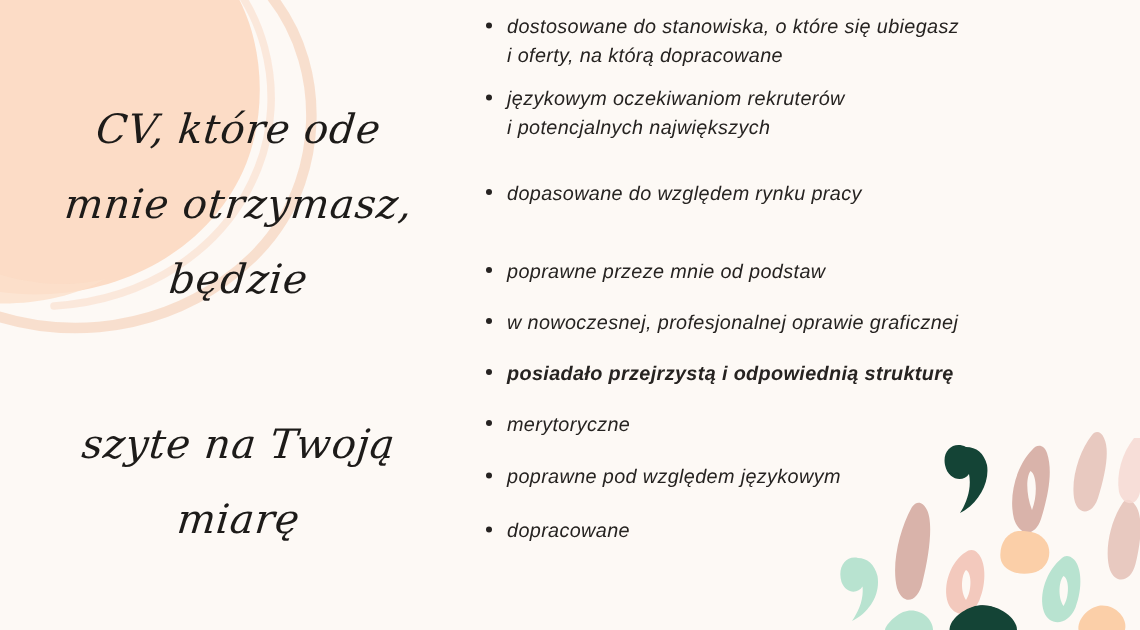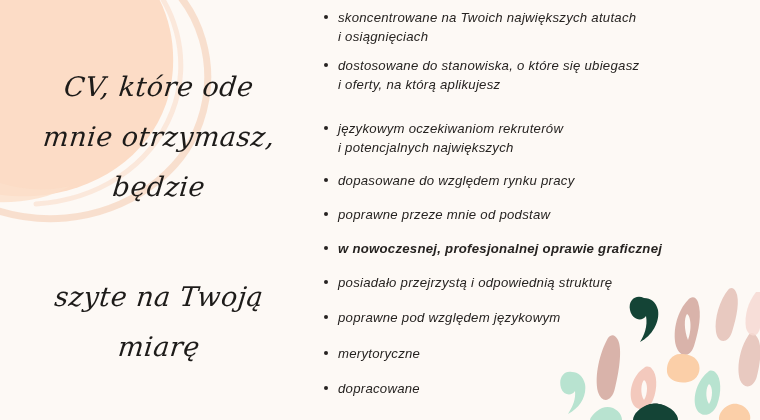--- a/index.html
+++ b/index.html
@@ -182,27 +182,22 @@
   </div>
 
   <div class="script-block" id="tagline-script">
     <span class="script-line lh2">szyte na Twoją</span>
     <span class="script-line lh2">miarę</span>
   </div>
 
   <ul id="benefit-list">
     <li class="benefit-item">
       <span class="dot"></span>
-      <span>skoncentrowane na Twoich największych atutach</span>
-      <span class="line2">i osiągnięciach</span>
-    </li>
-    <li class="benefit-item">
-      <span class="dot"></span>
       <span>dostosowane do stanowiska, o które się ubiegasz</span>
-      <span class="line2">i oferty, na którą aplikujesz</span>
+      <span class="line2">i oferty, na którą dopracowane</span>
     </li>
     <li class="benefit-item">
       <span class="dot"></span>
       <span>językowym oczekiwaniom rekruterów</span>
       <span class="line2">i potencjalnych największych</span>
     </li>
     <li class="benefit-item">
       <span class="dot"></span>
       <span>dopasowane do względem rynku pracy</span>
     </li>
@@ -213,25 +208,25 @@
     <li class="benefit-item">
       <span class="dot"></span>
       <span>w nowoczesnej, profesjonalnej oprawie graficznej</span>
     </li>
     <li class="benefit-item">
       <span class="dot"></span>
       <span>posiadało przejrzystą i odpowiednią strukturę</span>
     </li>
     <li class="benefit-item">
       <span class="dot"></span>
+      <span>merytoryczne</span>
+    </li>
+    <li class="benefit-item">
+      <span class="dot"></span>
       <span>poprawne pod względem językowym</span>
     </li>
     <li class="benefit-item">
       <span class="dot"></span>
-      <span>merytoryczne</span>
-    </li>
-    <li class="benefit-item">
-      <span class="dot"></span>
       <span>dopracowane</span>
     </li>
   </ul>
 
 </div>
 
 </body></html>

